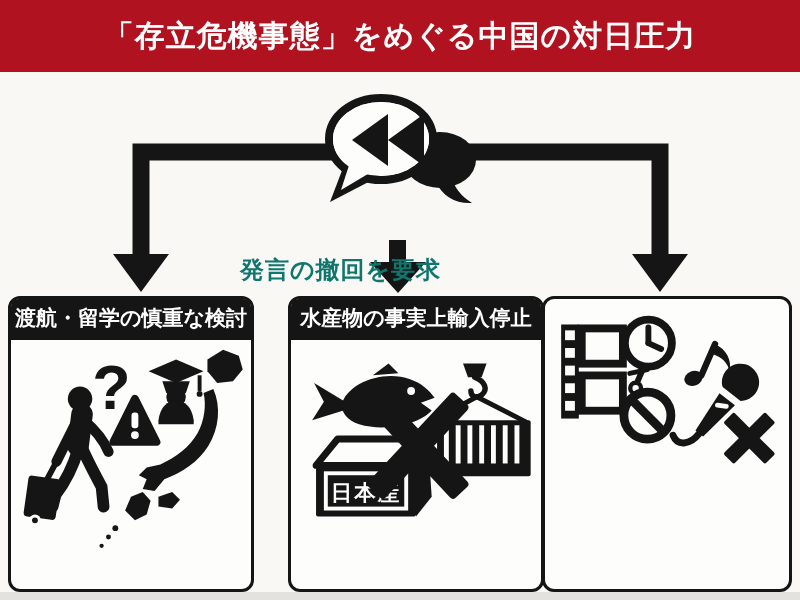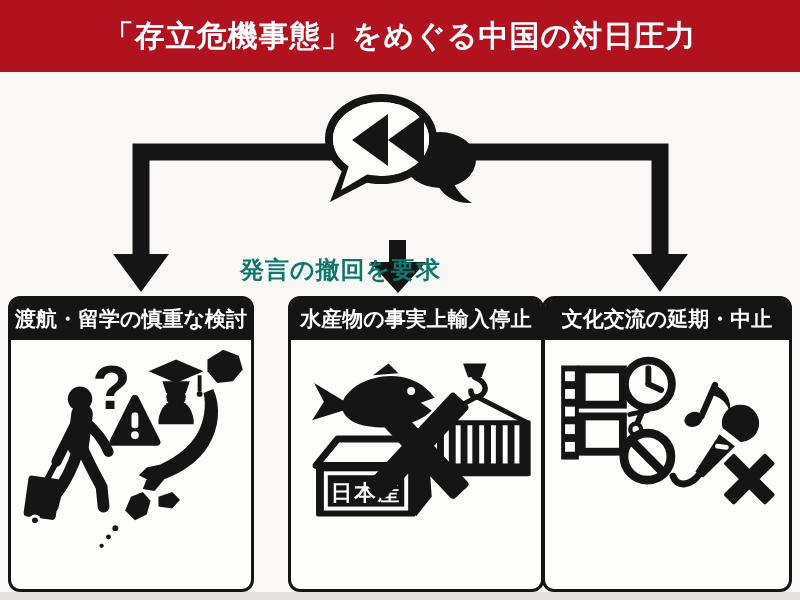--- a/index.html
+++ b/index.html
@@ -28,21 +28,21 @@
   .branch-box{
     position:absolute;top:296px;height:296px;box-sizing:border-box;
     background:#fdfdfc;border:3px solid #151515;border-radius:12px;
   }
   .box-travel{left:8px;width:246px;}
   .box-seafood{left:272px;width:256px;margin-left:16px;}
   .box-culture{left:542px;width:250px;}
   .box-header{
     background:#151515;color:#ffffff;text-align:center;font-weight:700;
     font-size:21px;line-height:1;padding:9px 2px 11px;border-radius:8px 8px 0 0;
-    letter-spacing:0px;white-space:nowrap;overflow:hidden;
+    letter-spacing:0px;white-space:nowrap;overflow:hidden;font-family:Liberation Serif, serif;
   }
   .box-body{display:flex;justify-content:center;}
   .footer-strip{
     position:absolute;left:0;bottom:0;width:800px;height:8px;background:#e3e2de;
   }
   .ink{fill:#151515;}
   .ink-stroke{stroke:#151515;fill:none;}
   svg text{font-family:"Liberation Sans","DejaVu Sans",sans-serif;}
 </style>
 </head>
@@ -180,21 +180,20 @@
 
         <g>
           <rect x="57" y="96" width="130" height="24" rx="4" class="ink" transform="rotate(47 122 108)"></rect>
           <rect x="57" y="96" width="130" height="24" rx="4" class="ink" transform="rotate(-47 122 108)"></rect>
         </g>
       </svg>
     </div>
   </div>
 
   <div class="branch-box box-culture">
-    <div class="box-header">文化交流の延期・中止</div>
     <div class="box-body">
       <svg width="240" height="245" viewBox="0 0 240 250" preserveAspectRatio="xMidYMin meet">
 
         <g>
           <rect x="12" y="26" width="18" height="96" class="ink"></rect>
           <g fill="#fdfdfc">
             <rect x="16" y="32" width="10" height="10"></rect>
             <rect x="16" y="50" width="10" height="10"></rect>
             <rect x="16" y="68" width="10" height="10"></rect>
             <rect x="16" y="86" width="10" height="10"></rect>

